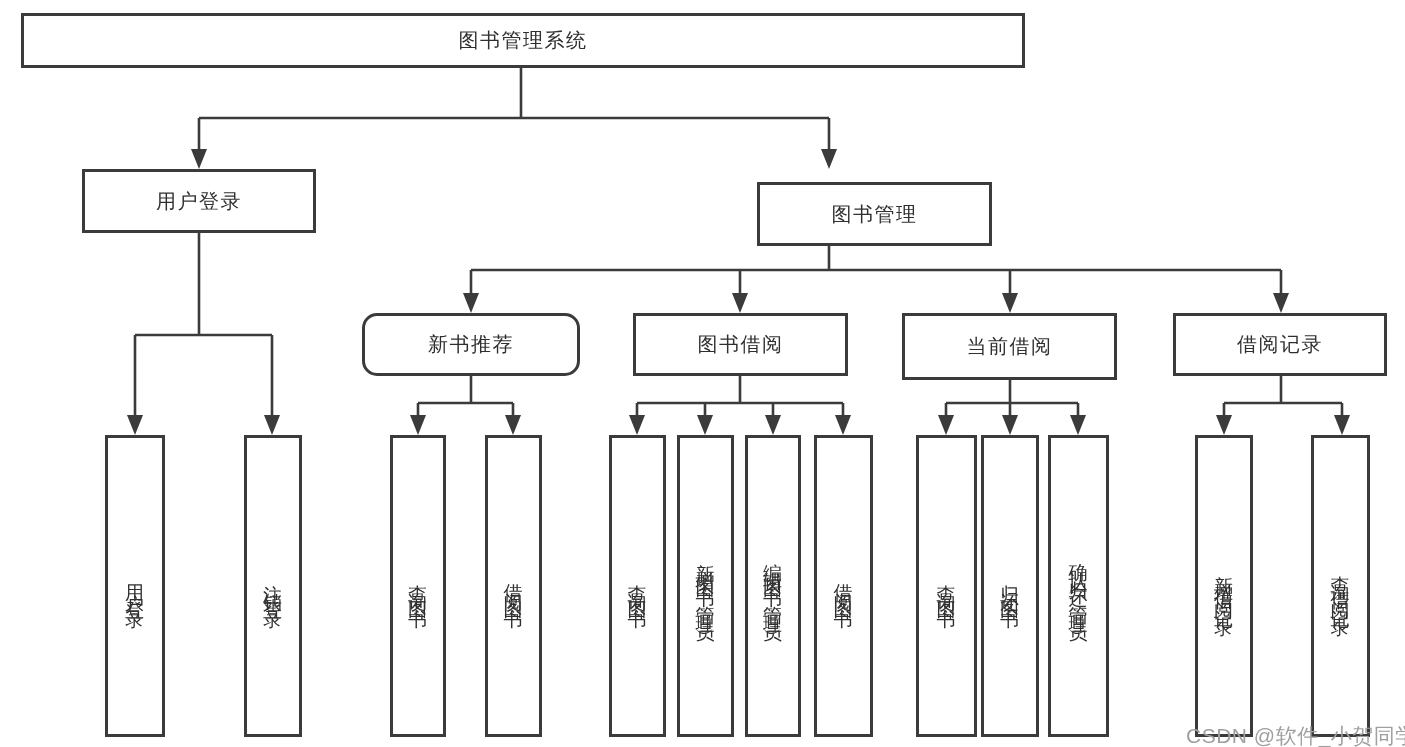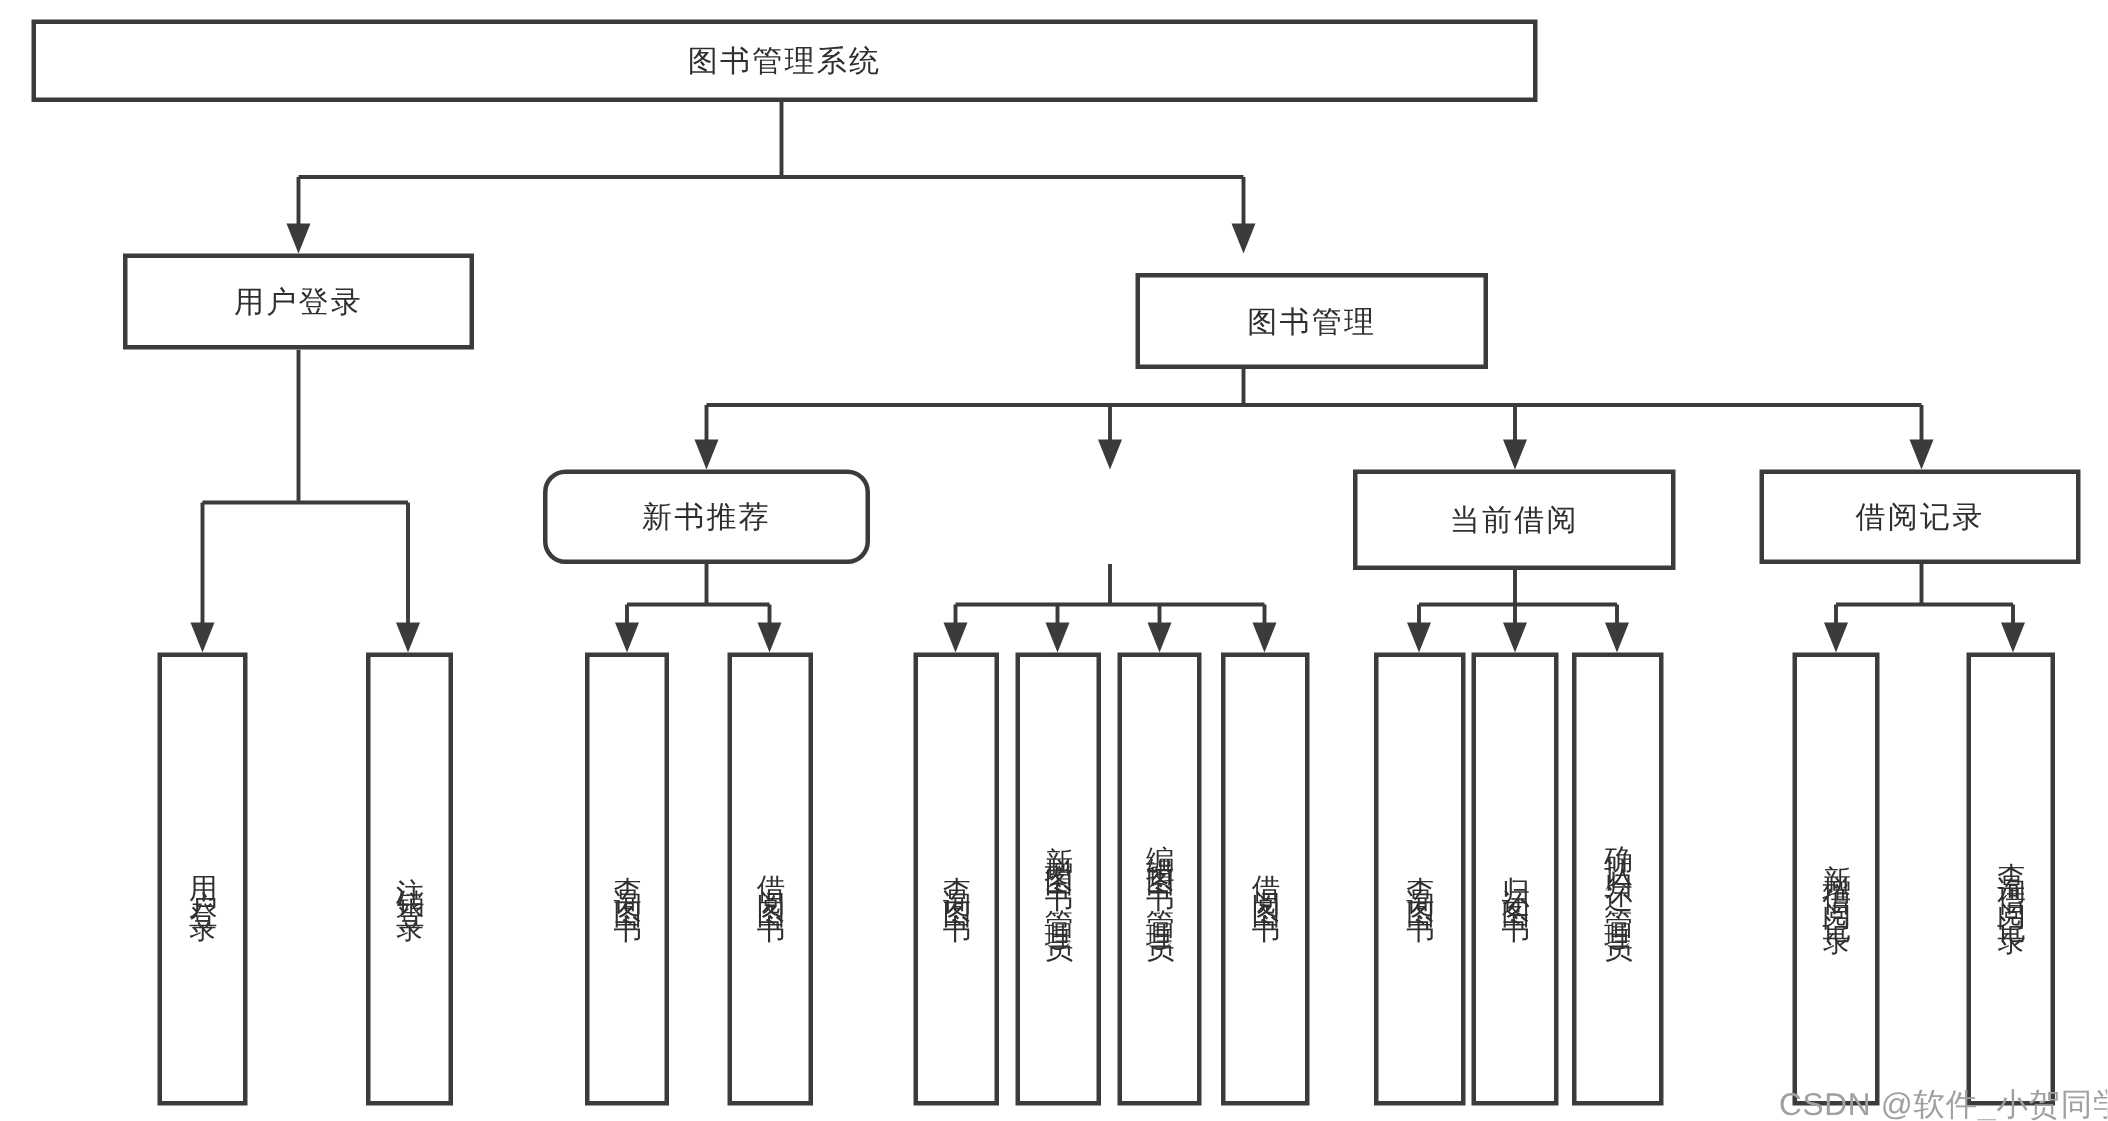--- a/index.html
+++ b/index.html
@@ -105,20 +105,23 @@
   <div class="node node-h" style="left:82px;top:169px;width:234px;height:64px;">
     <span>用户登录</span>
   </div>
   <div class="node node-h" style="left:712px;top:182px;width:235px;height:64px;margin-left:45px;">
     <span>图书管理</span>
   </div>
 
   <div class="node node-h" style="left:362px;top:313px;width:218px;height:63px;border-radius:15px;">
     <span>新书推荐</span>
   </div>
+  <div class="node node-h" style="left:633px;top:313px;width:215px;height:63px;">
+    <span>图书借阅</span>
+  </div>
   <div class="node node-h" style="left:902px;top:313px;width:215px;height:67px;">
     <span>当前借阅</span>
   </div>
   <div class="node node-h" style="left:1173px;top:313px;width:214px;height:63px;">
     <span>借阅记录</span>
   </div>
 
   <div class="node leaf" style="left:105px;width:60px;">
     <span class="vtext">用户登录</span>
   </div>

